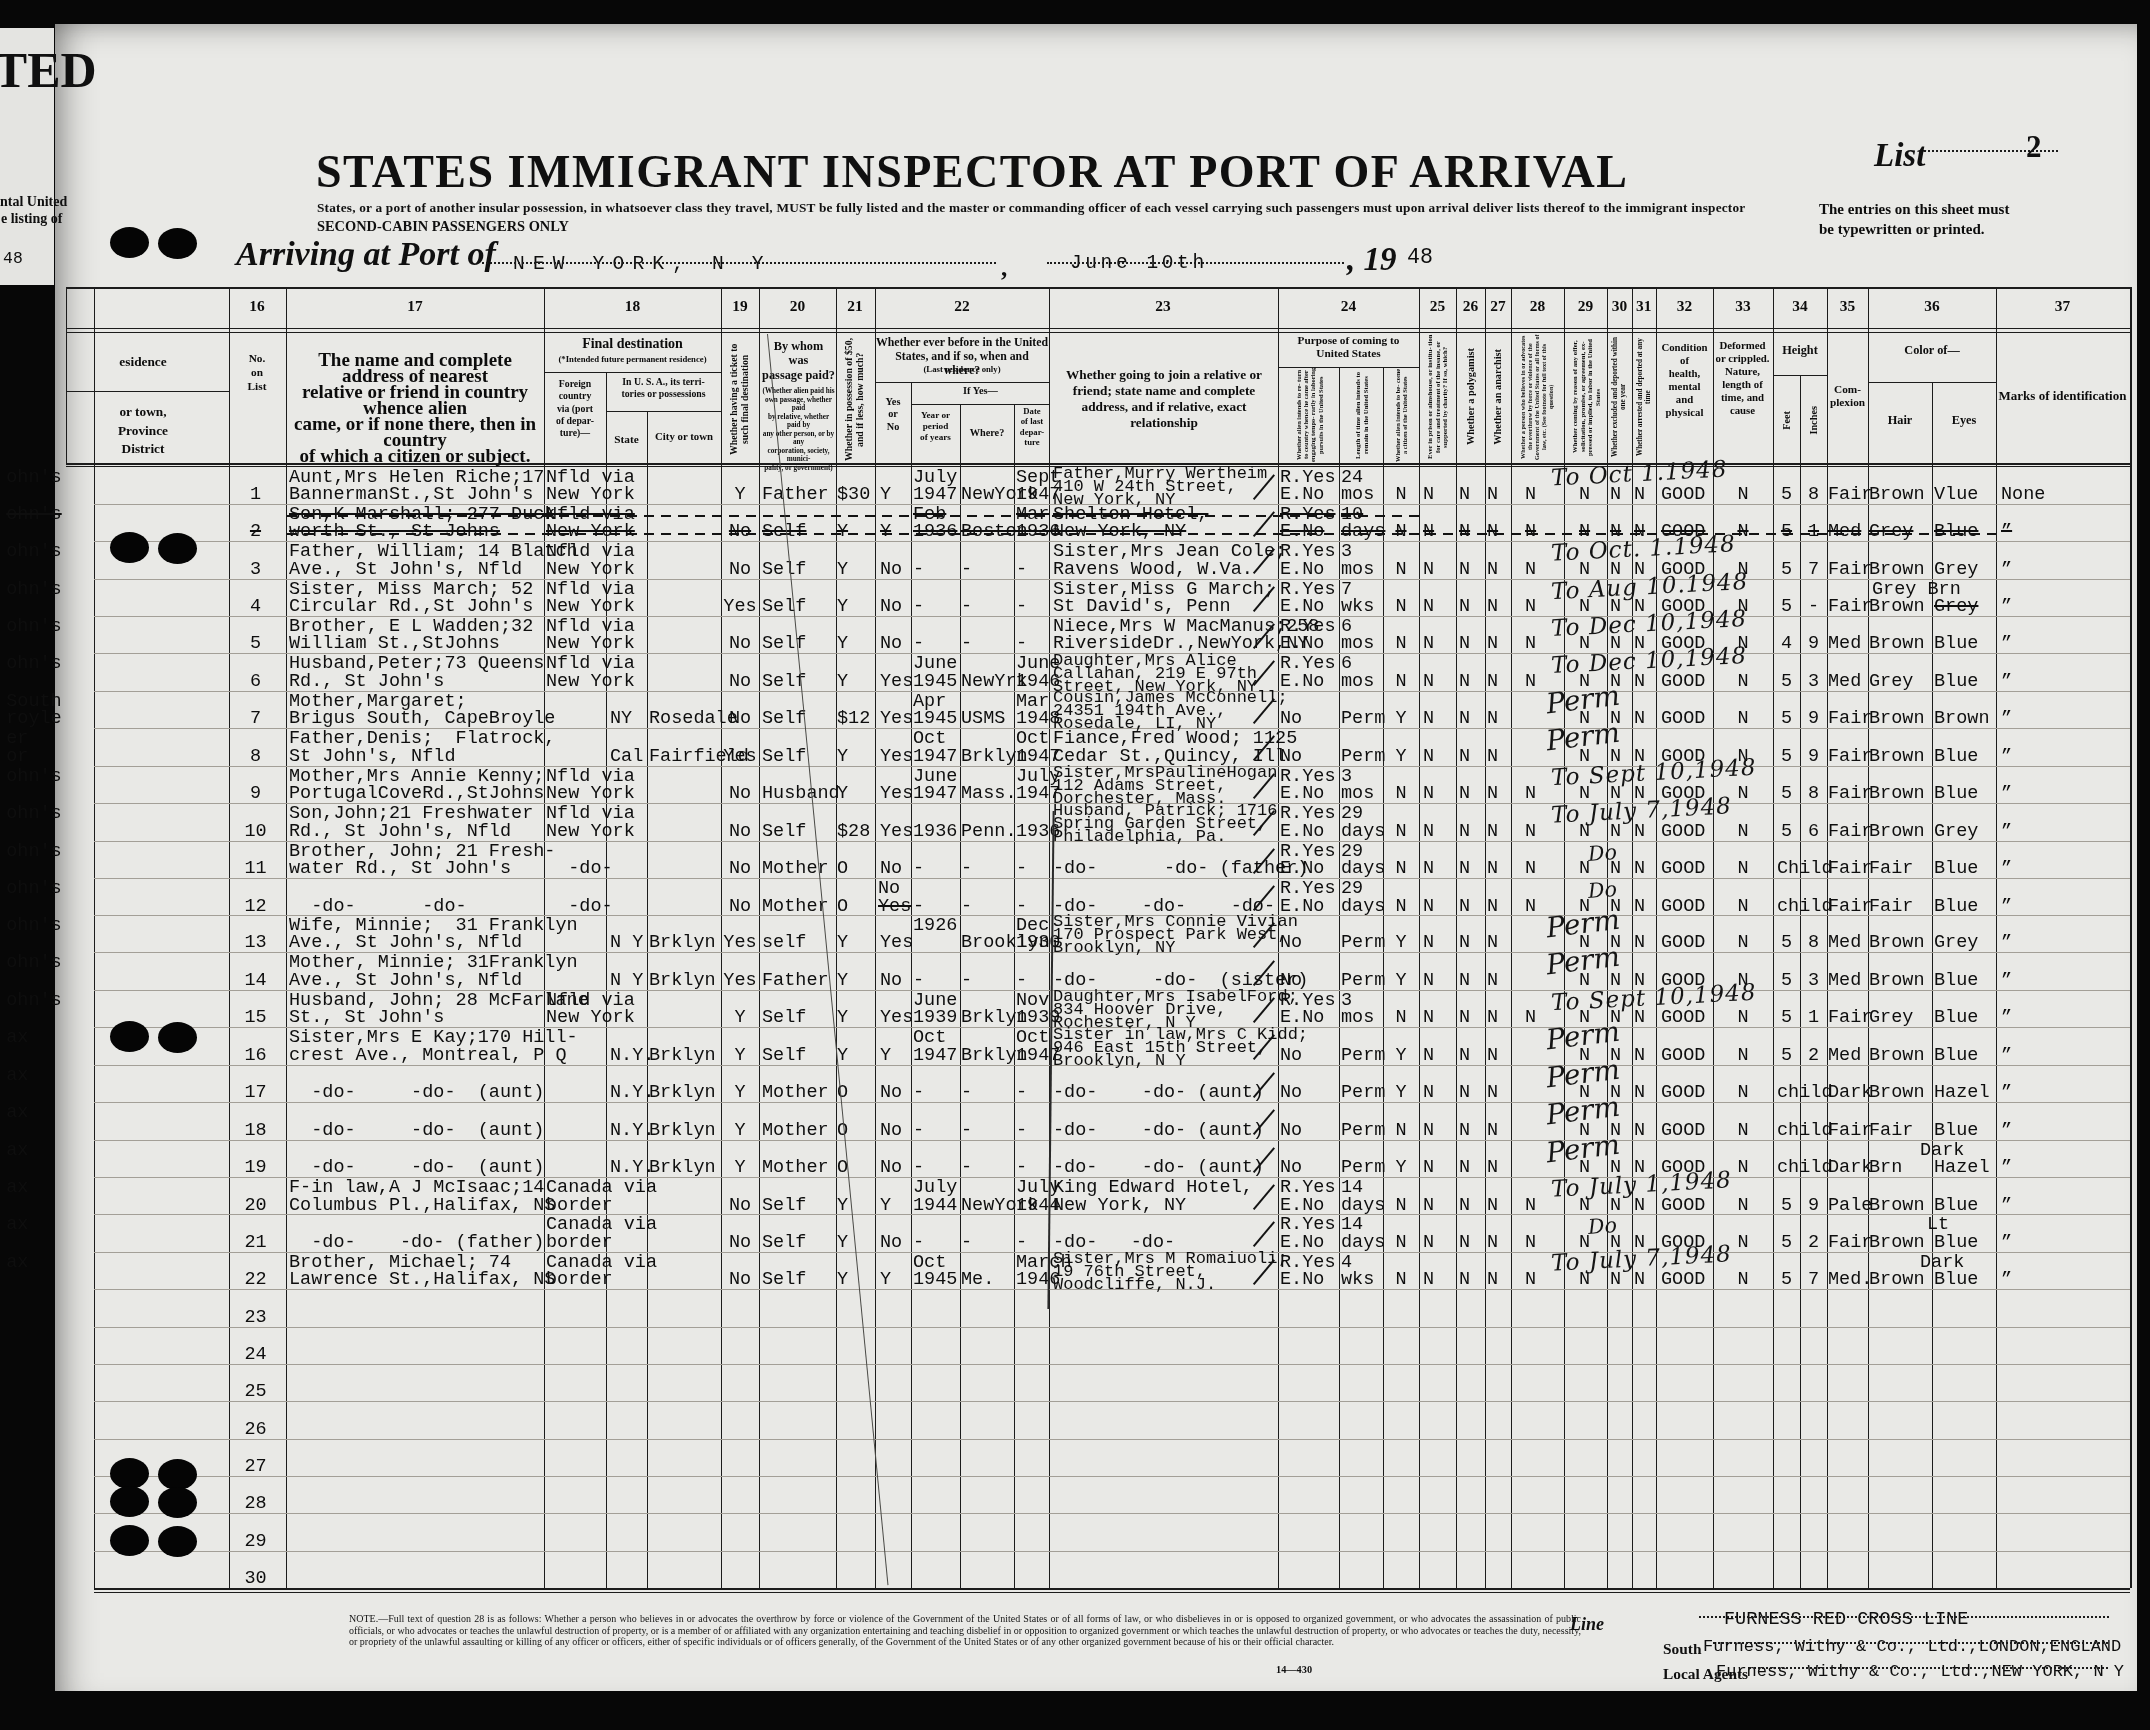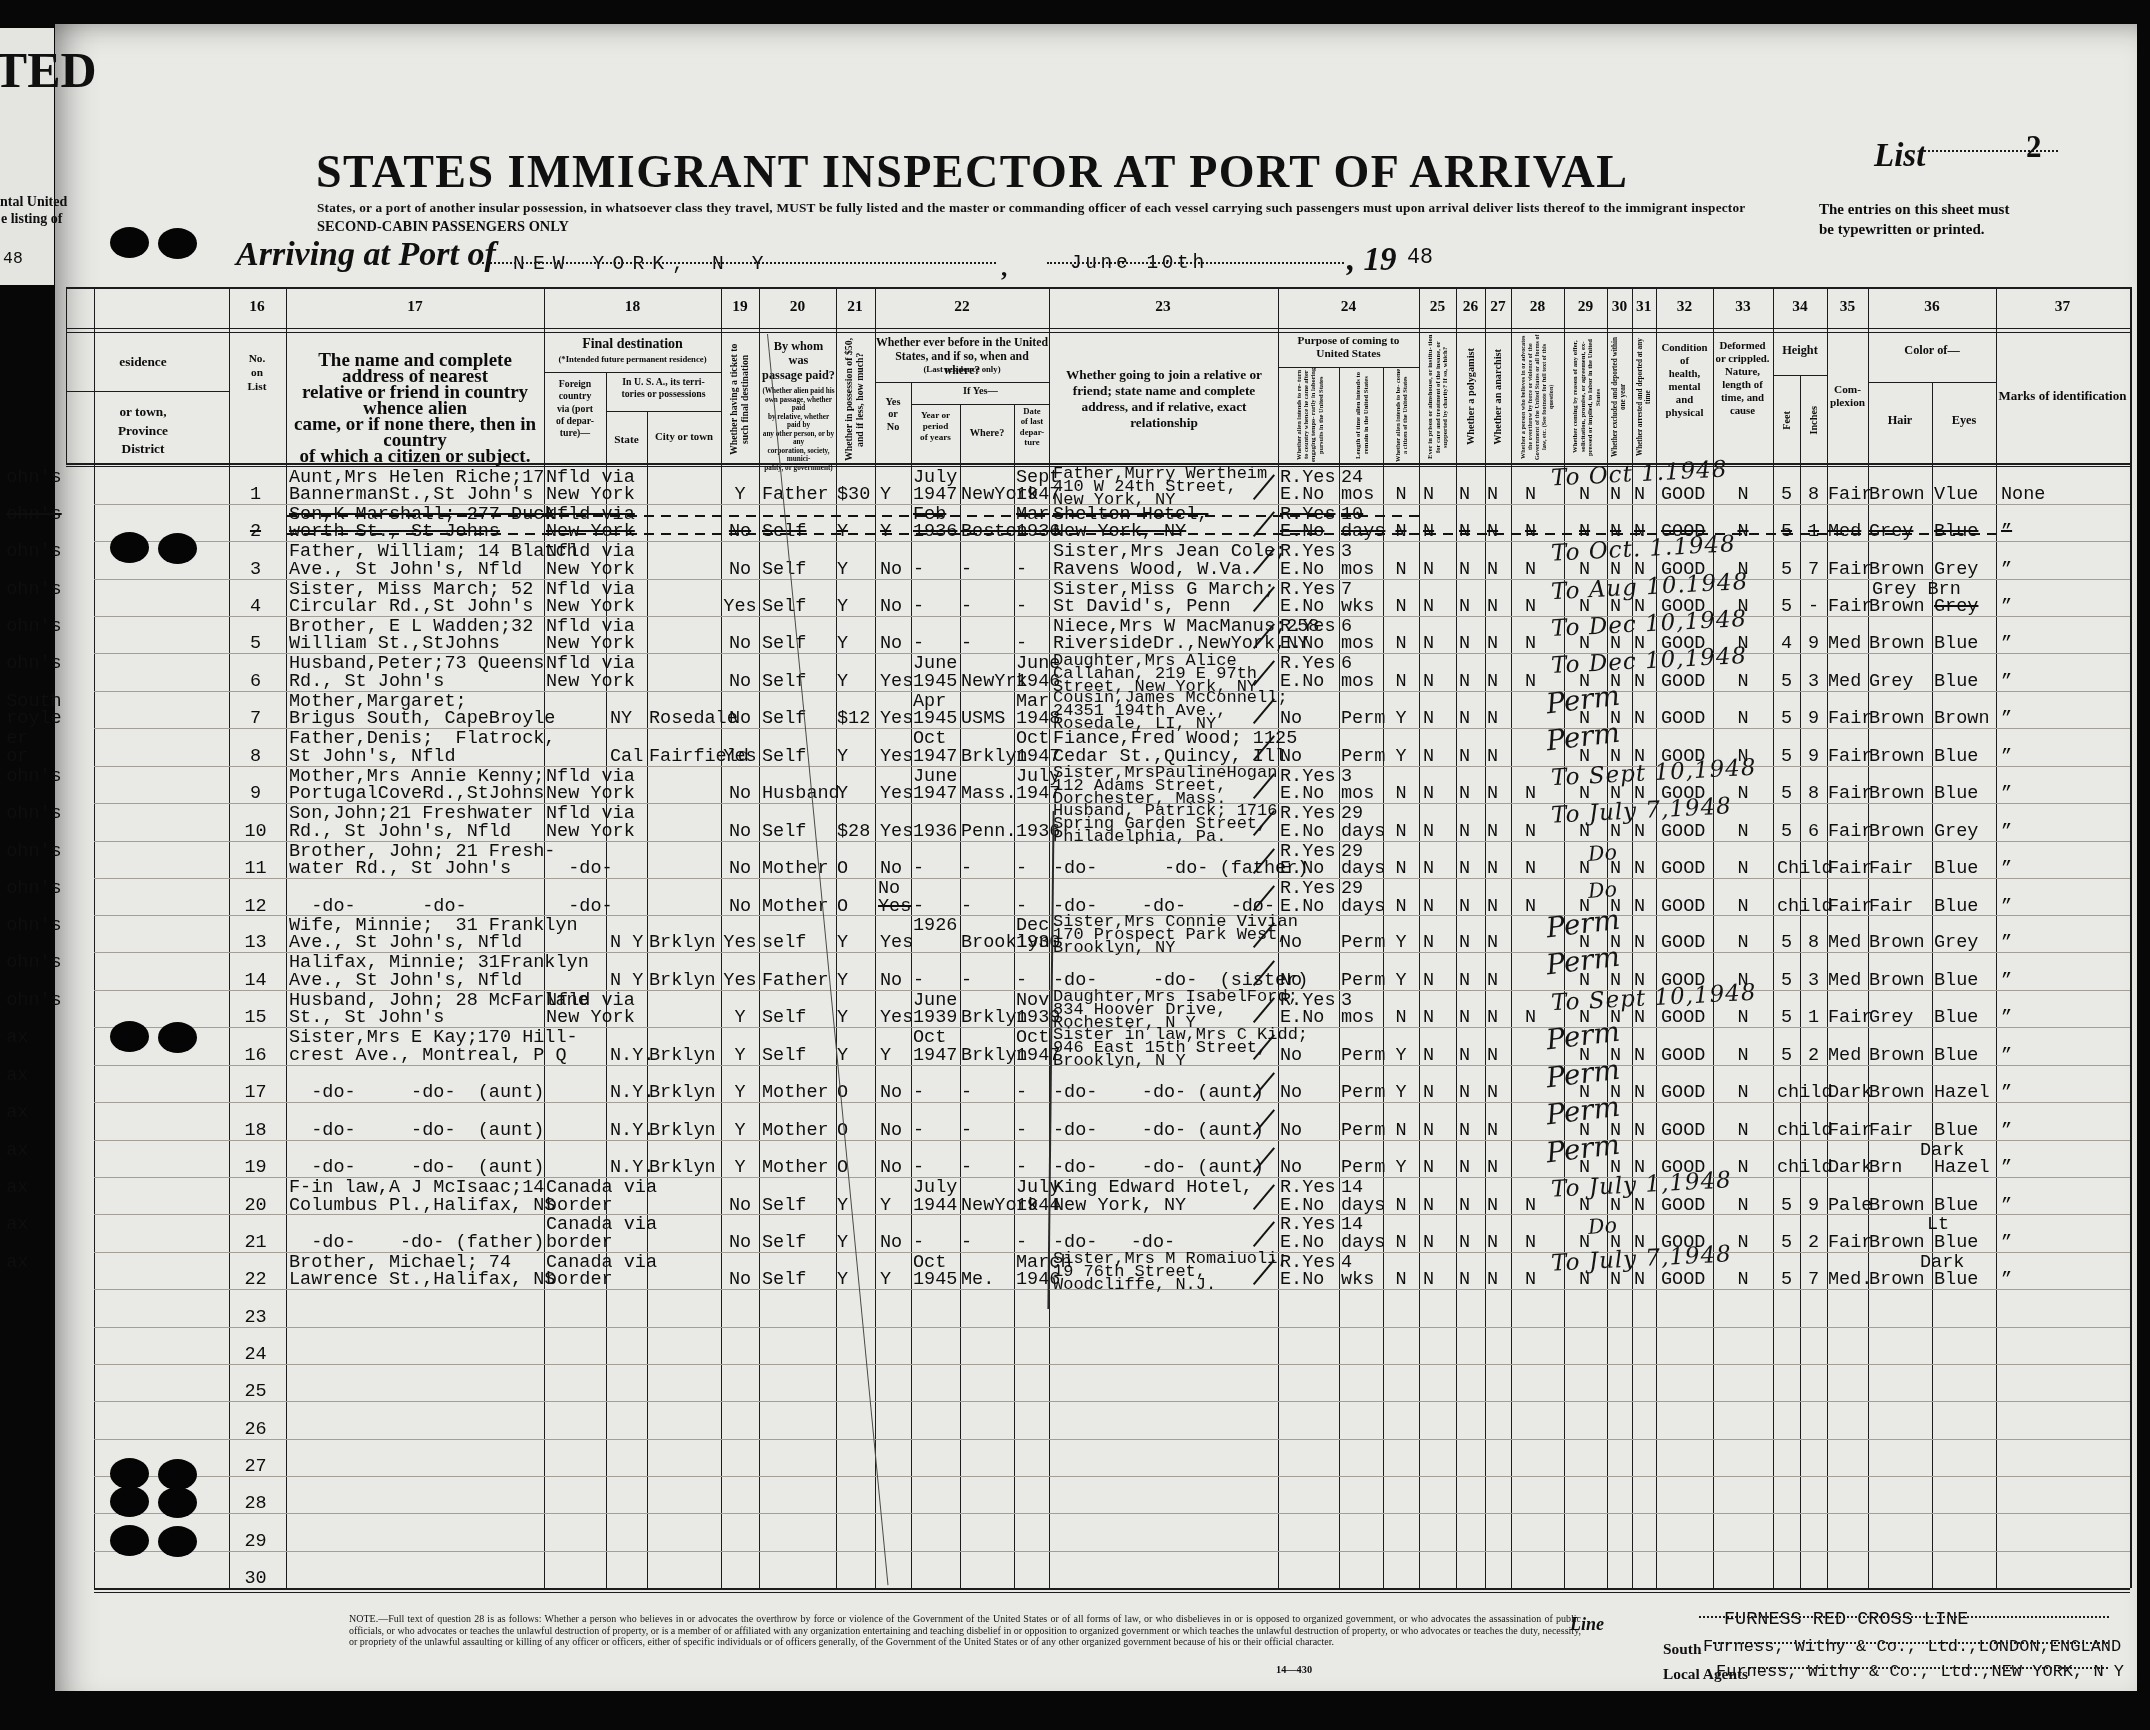--- a/index.html
+++ b/index.html
@@ -756,21 +756,21 @@
       <div class="tw" style="left: 1773px; width: 27px; top: 934px; text-align: center;">5</div>
       <div class="tw" style="left: 1800px; width: 27px; top: 934px; text-align: center;">8</div>
       <div class="tw" style="left: 1828px; top: 934px;">Med</div>
       <div class="tw" style="left: 1869px; top: 934px;">Brown</div>
       <div class="tw" style="left: 1934px; top: 934px;">Grey</div>
       <div class="tw" style="left: 2001px; top: 934px;">”</div>
       <div class="hw" style="left: 1546px; top: 907px; font-size: 28px; transform: rotate(-7deg);">Perm</div>
       <div class="slash" style="left: 1263px; top: 919px; transform: rotate(40deg);"></div>
       <div class="tw" style="left: 6.2px; top: 954px;">ohn's</div>
       <div class="tw" style="left: 229px; width: 53px; top: 972px; text-align: center;">14</div>
-      <div class="tw" style="left: 289px; top: 954px;">Halifax, Minnie; 31Franklyn</div>
+      <div class="tw" style="left: 289px; top: 954px;">Mother, Minnie; 31Franklyn</div>
       <div class="tw" style="left: 289px; top: 972px;">Ave., St John's, Nfld</div>
       <div class="tw" style="left: 610px; top: 972px;">N Y</div>
       <div class="tw" style="left: 649px; top: 972px;">Brklyn</div>
       <div class="tw" style="left: 721px; width: 38px; top: 972px; text-align: center;">Yes</div>
       <div class="tw" style="left: 762px; top: 972px;">Father</div>
       <div class="tw" style="left: 837px; top: 972px;">Y</div>
       <div class="tw" style="left: 880px; top: 972px;">No</div>
       <div class="tw" style="left: 913px; top: 972px;">-</div>
       <div class="tw" style="left: 961px; top: 972px;">-</div>
       <div class="tw" style="left: 1016px; top: 972px;">-</div>

